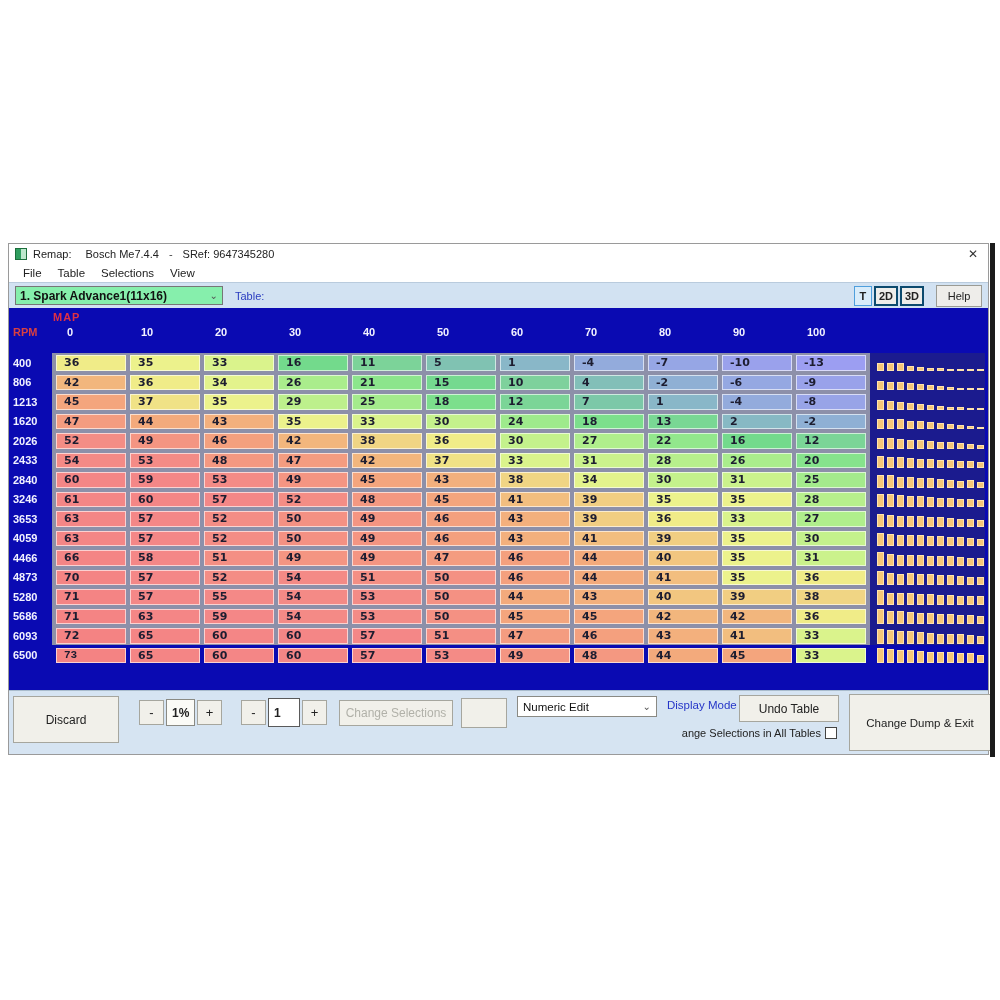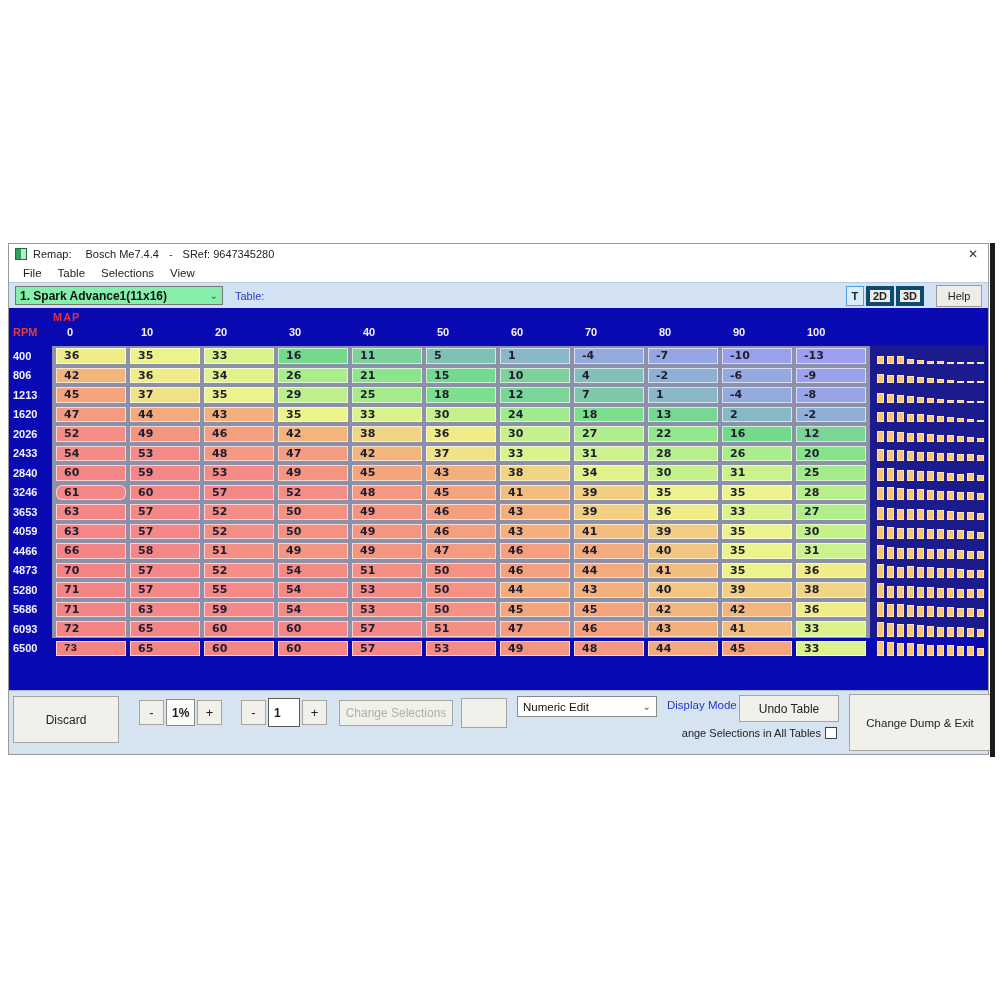--- a/index.html
+++ b/index.html
@@ -25,34 +25,34 @@
   .menubar .mi{padding:0 8px;}
 
   
   .toolbar{height:25px;background:#d2e2f2;border-top:1px solid #b9cbdd;display:flex;align-items:center;
            padding:0 6px;flex:0 0 auto;}
   .tbl-select{width:208px;height:19px;background:#86efac;border:1px solid #767676;display:flex;
               align-items:center;font-size:12px;font-weight:bold;color:#111;padding:0 4px;box-sizing:border-box;}
   .tbl-select .chev{margin-left:auto;font-size:10px;color:#555;font-weight:normal;}
   .tbl-label{color:#2a3cc0;font-size:11px;margin-left:12px;}
   .view-btns{margin-left:auto;display:flex;gap:2px;align-items:center;}
-  .vbtn{height:20px;min-width:18px;padding:0 3px;background:#eeedea;border:4px solid #0c4a6e;
+  .vbtn{height:20px;min-width:18px;padding:0 3px;background:#eeedea;border:2px solid #0c4a6e;
         font-size:11px;font-weight:bold;color:#222;display:flex;align-items:center;justify-content:center;box-sizing:border-box;}
   .vbtn.active{background:#d9ecfa;border:1px solid #4f9fdd;}
   .helpbtn{height:20px;width:44px;margin-left:12px;background:#eeedea;border:1px solid #9b9b94;
            font-size:11px;color:#222;display:flex;align-items:center;justify-content:center;}
 
   
   .table-area{flex:1 1 auto;background:#0a0ab2;position:relative;padding:0 3px;overflow:hidden;}
   .axis-map{position:absolute;left:44px;top:3px;color:#e03044;font-size:11px;font-weight:bold;letter-spacing:1px;}
   .hdr-row{display:flex;margin-top:16px;height:16px;align-items:center;}
   .rpm-corner{width:40px;color:#d84040;font-size:11px;font-weight:bold;padding-left:1px;box-sizing:border-box;}
   .colheads{display:flex;}
   .colh{width:74px;color:#f2f2ff;font-size:11px;font-weight:bold;padding-left:15px;box-sizing:border-box;}
-  .body{display:flex;height:292px;margin-top:6px;}
+  .body{display:flex;height:292px;margin-top:13px;}
   .rpmcol{width:40px;flex:0 0 auto;}
   .rpml{height:19.5px;display:flex;align-items:center;color:#f2f2ff;font-size:11px;font-weight:bold;padding-left:1px;}
   .graypanel{width:818px;flex:0 0 auto;background:#8d90a9;padding-left:4px;box-sizing:border-box;}
   .cellrow{height:19.5px;display:flex;align-items:center;}
   .cell{width:70px;height:15.5px;margin-right:4px;border:1px solid rgba(255,255,255,0.62);
         font-size:11px;font-weight:bold;color:#1d1d30;display:flex;align-items:center;
         padding-left:7px;box-sizing:border-box;font-family:"DejaVu Sans",sans-serif;}
   .barpanel{flex:1 1 auto;background:#1b1b8e;padding-left:7px;box-sizing:border-box;}
   .barrow{height:19.5px;display:flex;align-items:flex-end;gap:3px;padding-bottom:2px;box-sizing:border-box;}
   .bar{width:7px;background:#f5c678;border:1px solid #ffe3ad;box-sizing:border-box;}
@@ -245,21 +245,21 @@
               <div class="cell" style="background: rgb(244, 149, 130);">49</div>
               <div class="cell" style="background: rgb(244, 165, 125);">45</div>
               <div class="cell" style="background: rgb(243, 176, 125);">43</div>
               <div class="cell" style="background: rgb(240, 213, 132);">38</div>
               <div class="cell" style="background: rgb(227, 243, 140);">34</div>
               <div class="cell" style="background: rgb(196, 241, 140);">30</div>
               <div class="cell" style="background: rgb(203, 242, 140);">31</div>
               <div class="cell" style="background: rgb(164, 235, 140);">25</div>
             </div>
             <div class="cellrow">
-              <div class="cell" style="background: rgb(244, 134, 134); border-radius: 6px;">61</div>
+              <div class="cell" style="background: rgb(244, 134, 134);">61</div>
               <div class="cell" style="background: rgb(244, 134, 134);">60</div>
               <div class="cell" style="background: rgb(244, 135, 135);">57</div>
               <div class="cell" style="background: rgb(244, 141, 133);">52</div>
               <div class="cell" style="background: rgb(244, 152, 129);">48</div>
               <div class="cell" style="background: rgb(244, 165, 125);">45</div>
               <div class="cell" style="background: rgb(242, 190, 127);">41</div>
               <div class="cell" style="background: rgb(241, 206, 130);">39</div>
               <div class="cell" style="background: rgb(236, 242, 140);">35</div>
               <div class="cell" style="background: rgb(236, 242, 140);">35</div>
               <div class="cell" style="background: rgb(183, 239, 140);">28</div>

